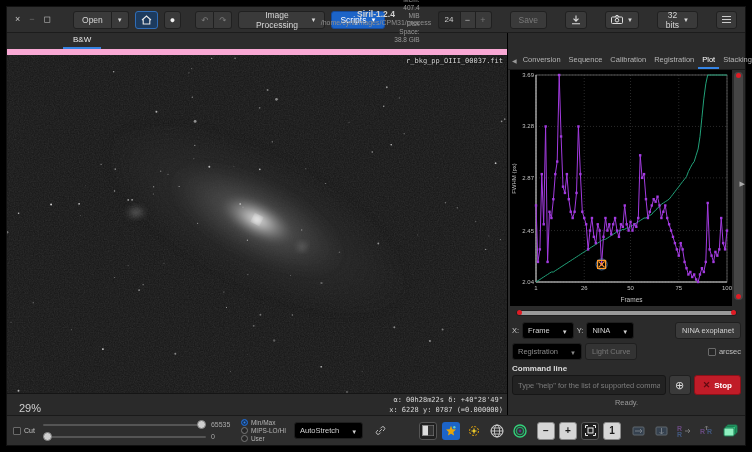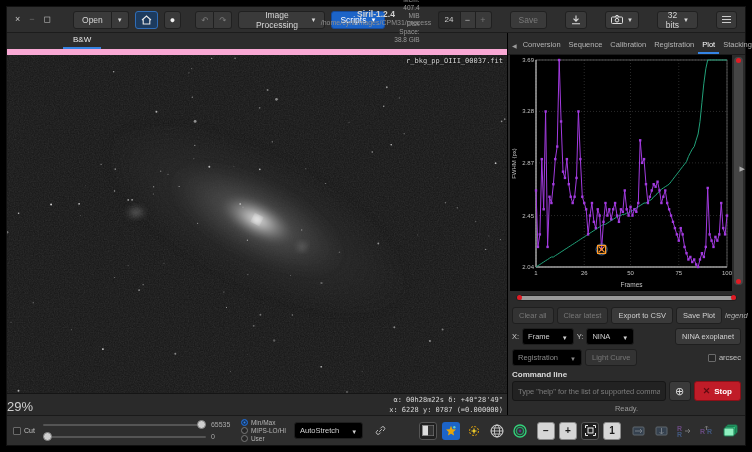--- a/index.html
+++ b/index.html
@@ -44,31 +44,31 @@
   .left-col { width:501px; display:flex; flex-direction:column; border-right:1px solid #000; }
   .ltabs { height:22px; background:#2c2c2c; border-bottom:6px solid #f9a8d4; display:flex;
            align-items:flex-end; padding-left:56px; flex:0 0 auto;}
   .ltab { font-size:8px; color:#e8e8e8; padding:4px 10px 3px; border-bottom:2px solid #3584e4; }
   .img-area { flex:1; position:relative; background:#101010; overflow:hidden; }
   .img-area svg { position:absolute; inset:0; width:100%; height:100%; }
   .fname { position:absolute; top:2px; right:4px; font-family:"DejaVu Sans Mono",monospace;
            font-size:7px; color:#d8d8d8; text-shadow:0 0 2px #000; }
   .vstatus { height:22px; background:#2a2a2a; border-top:1px solid #151515; position:relative;
              flex:0 0 auto; }
-  .zoomlvl { position:absolute; left:0; bottom:1px; font-size:13px; color:#cfcfcf; }
+  .zoomlvl { position:absolute; left:12px; bottom:1px; font-size:11px; color:#cfcfcf; }
   .coords { position:absolute; right:4px; top:1px; text-align:right; line-height:10px;
             font-family:"DejaVu Sans Mono",monospace; font-size:7px; color:#d8d8d8; }
   .seqline { height:13px; background:#303030; border-top:1px solid #1c1c1c; font-size:7.5px;
              color:#cfcfcf; padding:1px 4px; flex:0 0 auto; }
   .seqline b { color:#e8e8e8; }
 
   
   .right-col { flex:1; display:flex; flex-direction:column; background:#2b2b2b; min-width:0; }
   .rtabs { height:22px; display:flex; align-items:flex-end; border-bottom:1px solid #1a1a1a;
-           padding:0 2px; gap:0; flex:0 0 auto;}
+           padding:0 2px; gap:0; flex:0 0 auto;margin-top:15px;}
   .rtab { font-size:7.5px; color:#b5b5b5; padding:4px 4px 3px; white-space:nowrap; border-bottom:2px solid transparent;}
   .rtab.active { color:#fff; border-bottom-color:#3584e4; }
   .tab-arrow { font-size:6px; color:#9a9a9a; padding:0 2px 5px; }
   .plot-row { display:flex; flex:0 0 auto; height:236px; background:#2b2b2b; position:relative;}
   .plot-box { width:222px; height:236px; background:#000; margin-left:2px; }
   .vscroll { width:9px; height:228px; margin:2px 1px 0 2px; background:#454545; border-radius:4px;
              position:relative; }
   .vscroll .dot { position:absolute; left:2px; width:5px; height:5px; border-radius:50%; background:#e01b24; }
   .expander { position:absolute; right:0; top:110px; color:#aaa; font-size:7px; }
   .hslider { height:12px; margin:1px 4px; position:relative; flex:0 0 auto;}
@@ -511,27 +511,20 @@
         </div>
         <div class="expander">▶</div>
       </div>
       <div class="hslider">
         <div class="track"></div>
         <div class="thumb"></div>
         <div class="dot" style="left:5px"></div>
         <div class="dot" style="right:5px"></div>
       </div>
 
-      <div class="prow">
-        <button class="pbtn disabled">Clear all</button>
-        <button class="pbtn disabled">Clear latest</button>
-        <button class="pbtn">Export to CSV</button>
-        <button class="pbtn">Save Plot</button>
-        <span class="legend-lbl">legend</span>
-      </div>
 
       <div class="prow">
         <span class="axis-lbl">X:</span>
         <div class="combo">
           <span>Frame</span>
           <span class="caret">▼</span>
         </div>
         <span class="axis-lbl">Y:</span>
         <div class="combo">
           <span>NINA</span>

